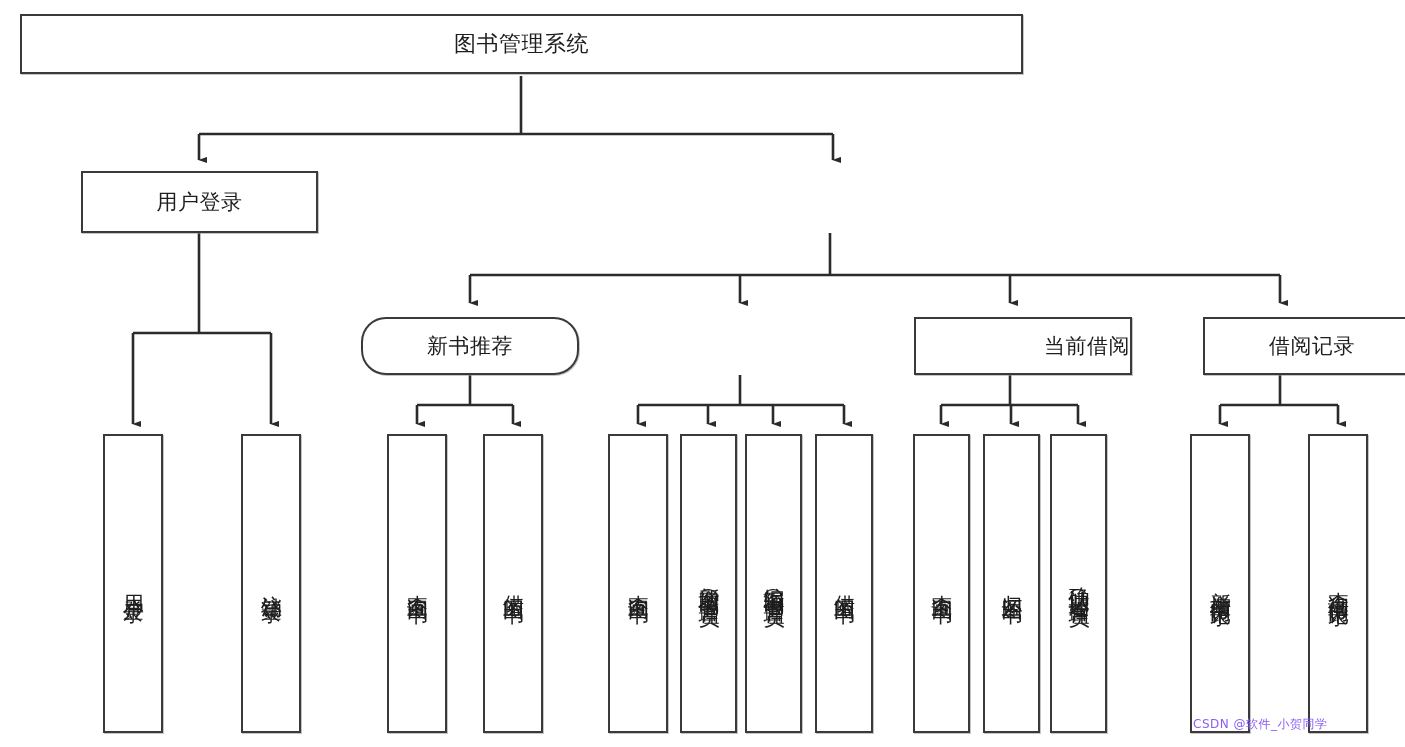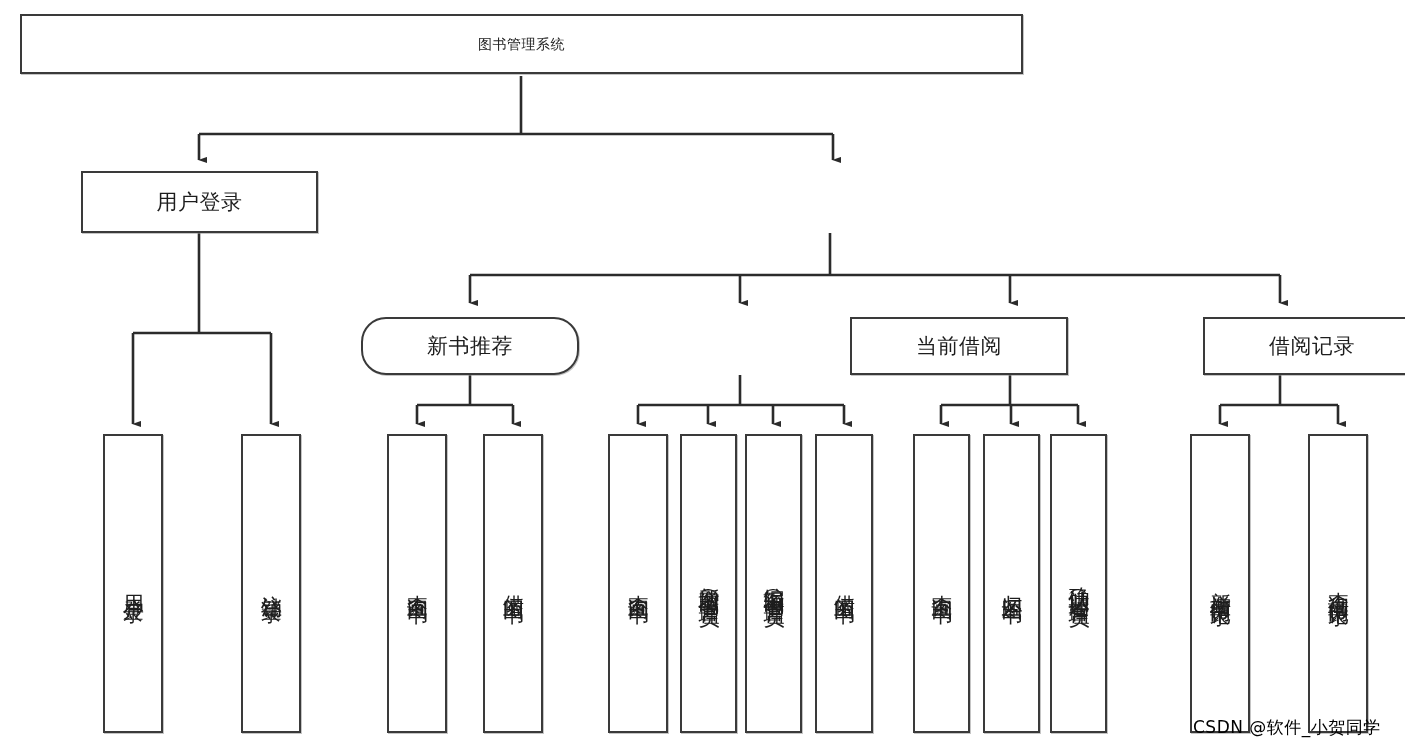--- a/index.html
+++ b/index.html
@@ -36,38 +36,38 @@
     justify-content: center;
     box-shadow: 1px 1px 0 rgba(150,150,150,0.55);
   }
   .node-label {
     color: #1d1d1d;
     font-size: 21px;
     line-height: 1.15;
     letter-spacing: 0.5px;
     white-space: nowrap;
   }
-  .node.root .node-label { font-size: 14px; }
+  .node.root .node-label { font-size: 22px; }
   .node.branch .node-label { font-size: 21px; }
   .node.leaf {
     border-width: 2.5px;
   }
   .node.leaf .node-label {
     writing-mode: vertical-rl;
     text-orientation: upright;
     font-size: 21px;
     line-height: 1.28;
     letter-spacing: 3px;
     white-space: nowrap;
     text-align: center;
   }
   .watermark {
     position: absolute;
-    color: #000000;
-    font-size: 17px;
+    color: #8b5cf6;
+    font-size: 12px;
     letter-spacing: 0.5px;
     white-space: nowrap;
     user-select: none;
   }
 </style>
 </head>
 <body>
 
 <div id="canvas">
 
@@ -130,21 +130,21 @@
   <div class="node branch" style="left:81px; top:171px; width:237px; height:62px;">
     <span class="node-label">用户登录</span>
   </div>
 
 
   <div class="node branch" style="left:361px; top:317px; width:218px; height:58px;border-radius:25px;">
     <span class="node-label">新书推荐</span>
   </div>
 
 
-  <div class="node branch" style="left:850px; top:317px; width:218px; height:58px;">
+  <div class="node branch" style="left:914px; top:317px; width:218px; height:58px;justify-content:flex-end;">
     <span class="node-label">当前借阅</span>
   </div>
 
   <div class="node branch" style="left:1203px; top:317px; width:218px; height:58px;">
     <span class="node-label">借阅记录</span>
   </div>
 
   <div class="node leaf" style="left:103px; top:434px; width:60px; height:299px;">
     <span class="node-label">用户登录</span>
   </div>

